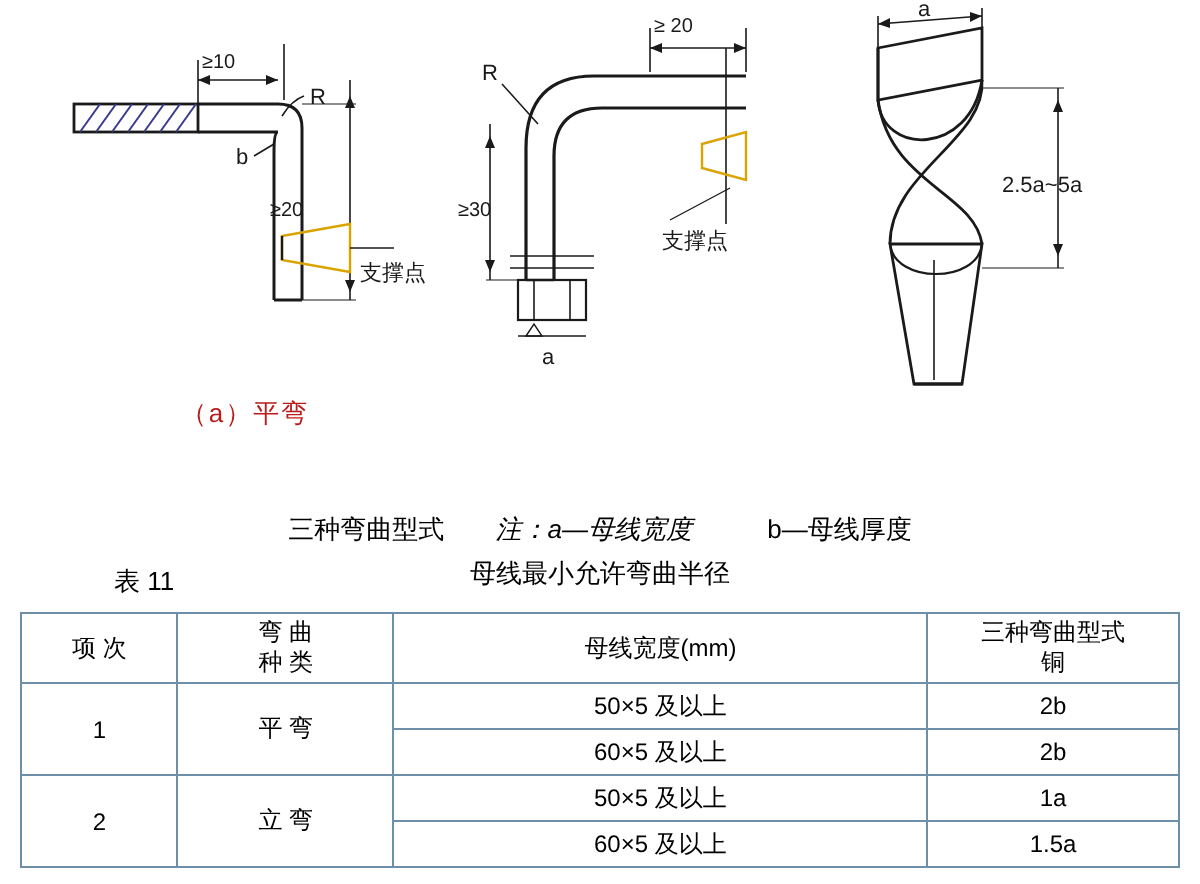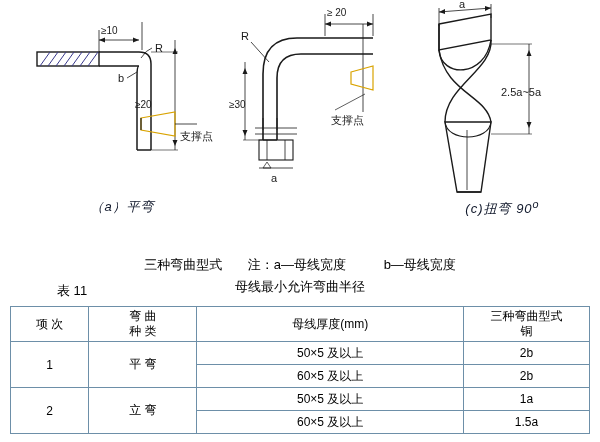--- a/index.html
+++ b/index.html
@@ -35,37 +35,36 @@
   .fig-b { left: 215px; width: 190px; }
   .fig-c { left: 405px; width: 195px; }
 
   .fig svg { display: block; }
 
   .caption {
     position: absolute;
     width: 100%;
     text-align: center;
     font-size: 13px;
-    color: #0f172a;
+    color: #b91c1c;
     top: 198px;
     letter-spacing: 1px;
-    font-style: italic;
   }
 
   
   .notes {
     position: absolute;
     top: 256px;
     left: 0;
     width: 600px;
     text-align: center;
     font-size: 13px;
   }
   .notes .note-main { margin-right: 22px; }
-  .notes .note-tag { margin-right: 34px; }
+  .notes .note-tag { margin-right: 34px; font-style: italic; }
   .notes .note-b { }
 
   
   .tbl-head {
     position: absolute;
     top: 282px;
     left: 0;
     width: 600px;
     font-size: 13px;
   }
@@ -227,46 +226,43 @@
         <polygon points="86,8 80,6 80,11" fill="#1a1a1a"></polygon>
         <text x="54" y="8" font-size="11" font-family="'Liberation Sans',sans-serif" fill="#1a1a1a">a</text>
 
         <line x1="124" y1="44" x2="124" y2="134" stroke="#1a1a1a" stroke-width="0.8"></line>
         <polygon points="124,50 121.5,56 126.5,56" fill="#1a1a1a"></polygon>
         <polygon points="124,128 121.5,122 126.5,122" fill="#1a1a1a"></polygon>
         <line x1="86" y1="44" x2="127" y2="44" stroke="#1a1a1a" stroke-width="0.6"></line>
         <line x1="86" y1="134" x2="127" y2="134" stroke="#1a1a1a" stroke-width="0.6"></line>
         <text x="96" y="96" font-size="11" font-family="'Liberation Sans',sans-serif" fill="#1a1a1a">2.5a~5a</text>
       </svg>
-      <div class="caption">
-        <span>(c)扭弯 90</span><sup>o</sup>
-      </div>
     </div>
   </div>
 
   <div class="notes">
     <span class="note-main">三种弯曲型式</span>
     <span class="note-tag">注：a—母线宽度</span>
-    <span class="note-b">b—母线宽度</span>
+    <span class="note-b">b—母线厚度</span>
   </div>
 
   <div class="tbl-head">
     <span class="tbl-no">表 11</span>
     <span class="tbl-title">母线最小允许弯曲半径</span>
   </div>
 
   <table class="data">
     <tbody>
       <tr class="head">
         <td class="col1">项 次</td>
         <td class="col2">
           <span class="two-line">弯  曲</span>
           <span class="two-line">种  类</span>
         </td>
-        <td class="col3">母线厚度(mm)</td>
+        <td class="col3">母线宽度(mm)</td>
         <td class="col4">
           <span class="hdr-sub">三种弯曲型式</span>
           <span class="hdr-sub">铜</span>
         </td>
       </tr>
 
       <tr>
         <td rowspan="2">1</td>
         <td rowspan="2">平  弯</td>
         <td>50×5 及以上</td>

